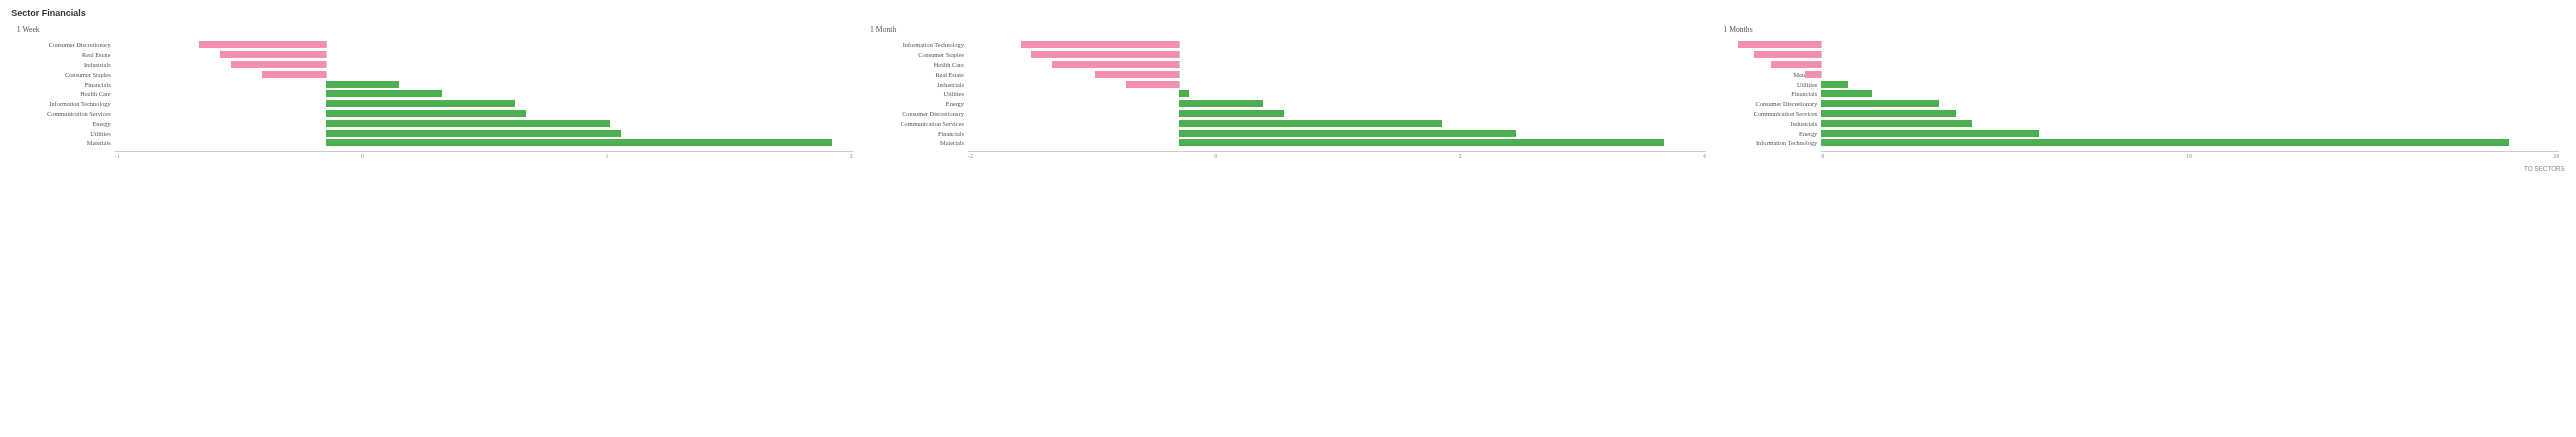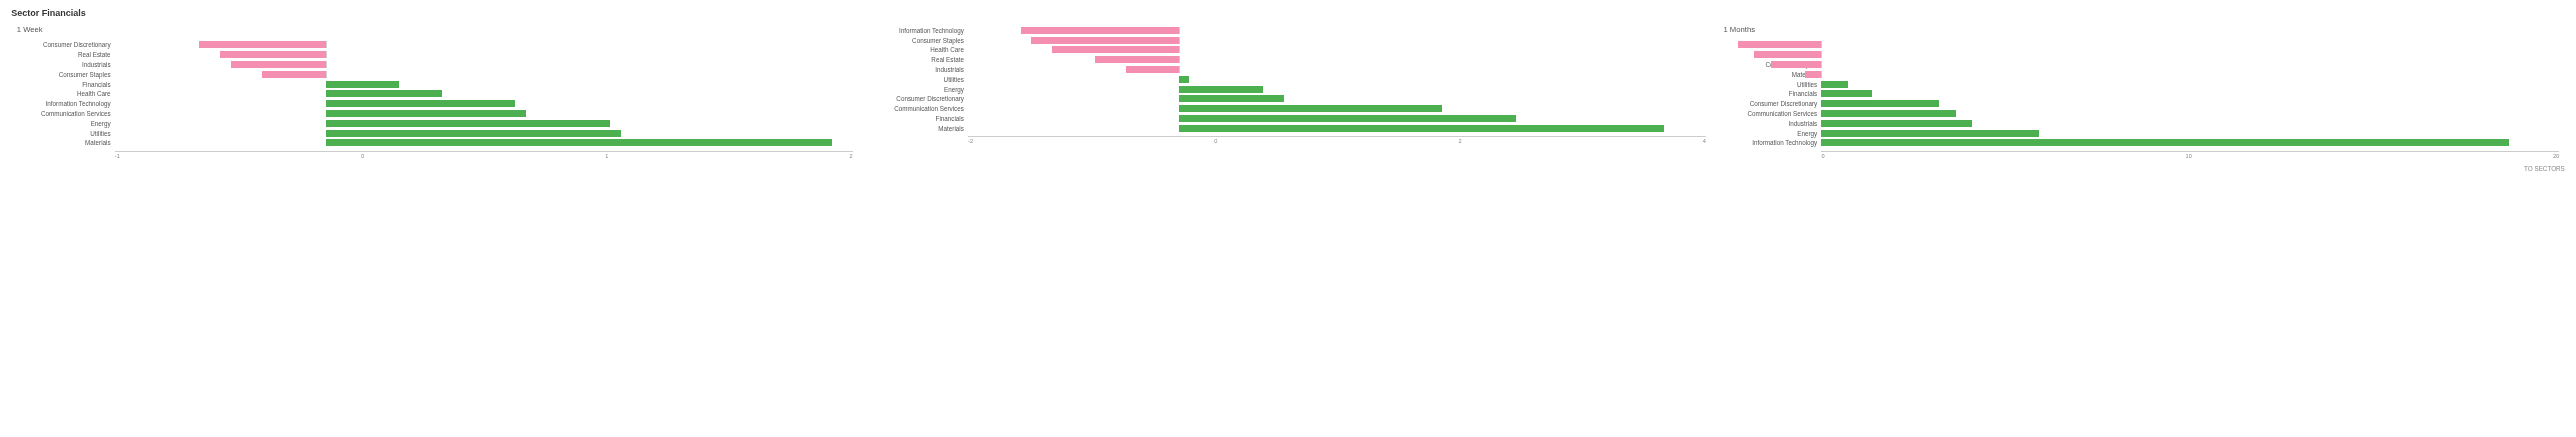--- a/index.html
+++ b/index.html
@@ -17,20 +17,21 @@
     }
     .charts-container {
       display: flex;
       gap: 0px;
       align-items: flex-start;
       width: 100%;
     }
     .chart-section {
       flex: 1;
       padding: 0 5.6px;
+      font-family: Liberation Serif, serif;
     }
     .chart-title {
       font-size: 7.7px;
       color: #555;
       margin-bottom: 5.6px;
     }
     .bar-row {
       display: flex;
       align-items: center;
       height: 9.8px;
@@ -195,20 +196,21 @@
             <span>-1</span>
             <span>0</span>
             <span>1</span>
             <span>2</span>
           </div>
         </div>
       </div>
     </div>
     <div class="divider"></div>
     <div class="chart-section">
+      <div class="chart-title">1 Month</div>
       <div class="bar-chart-wrapper">
         <div class="bar-row">
           <div class="bar-label">Information Technology</div>
           <div class="bar-area" style="--zero-pos: 28.57142857142857%;">
             <div class="axis-line" style="--zero-pos: 28.57142857142857%;"></div>
             <div class="bar-negative" style="width: 21.4286%; right: unset; left: 7.14286%; position: absolute;"></div>
           </div>
         </div>
         <div class="bar-row">
           <div class="bar-label">Consumer Staples</div>

